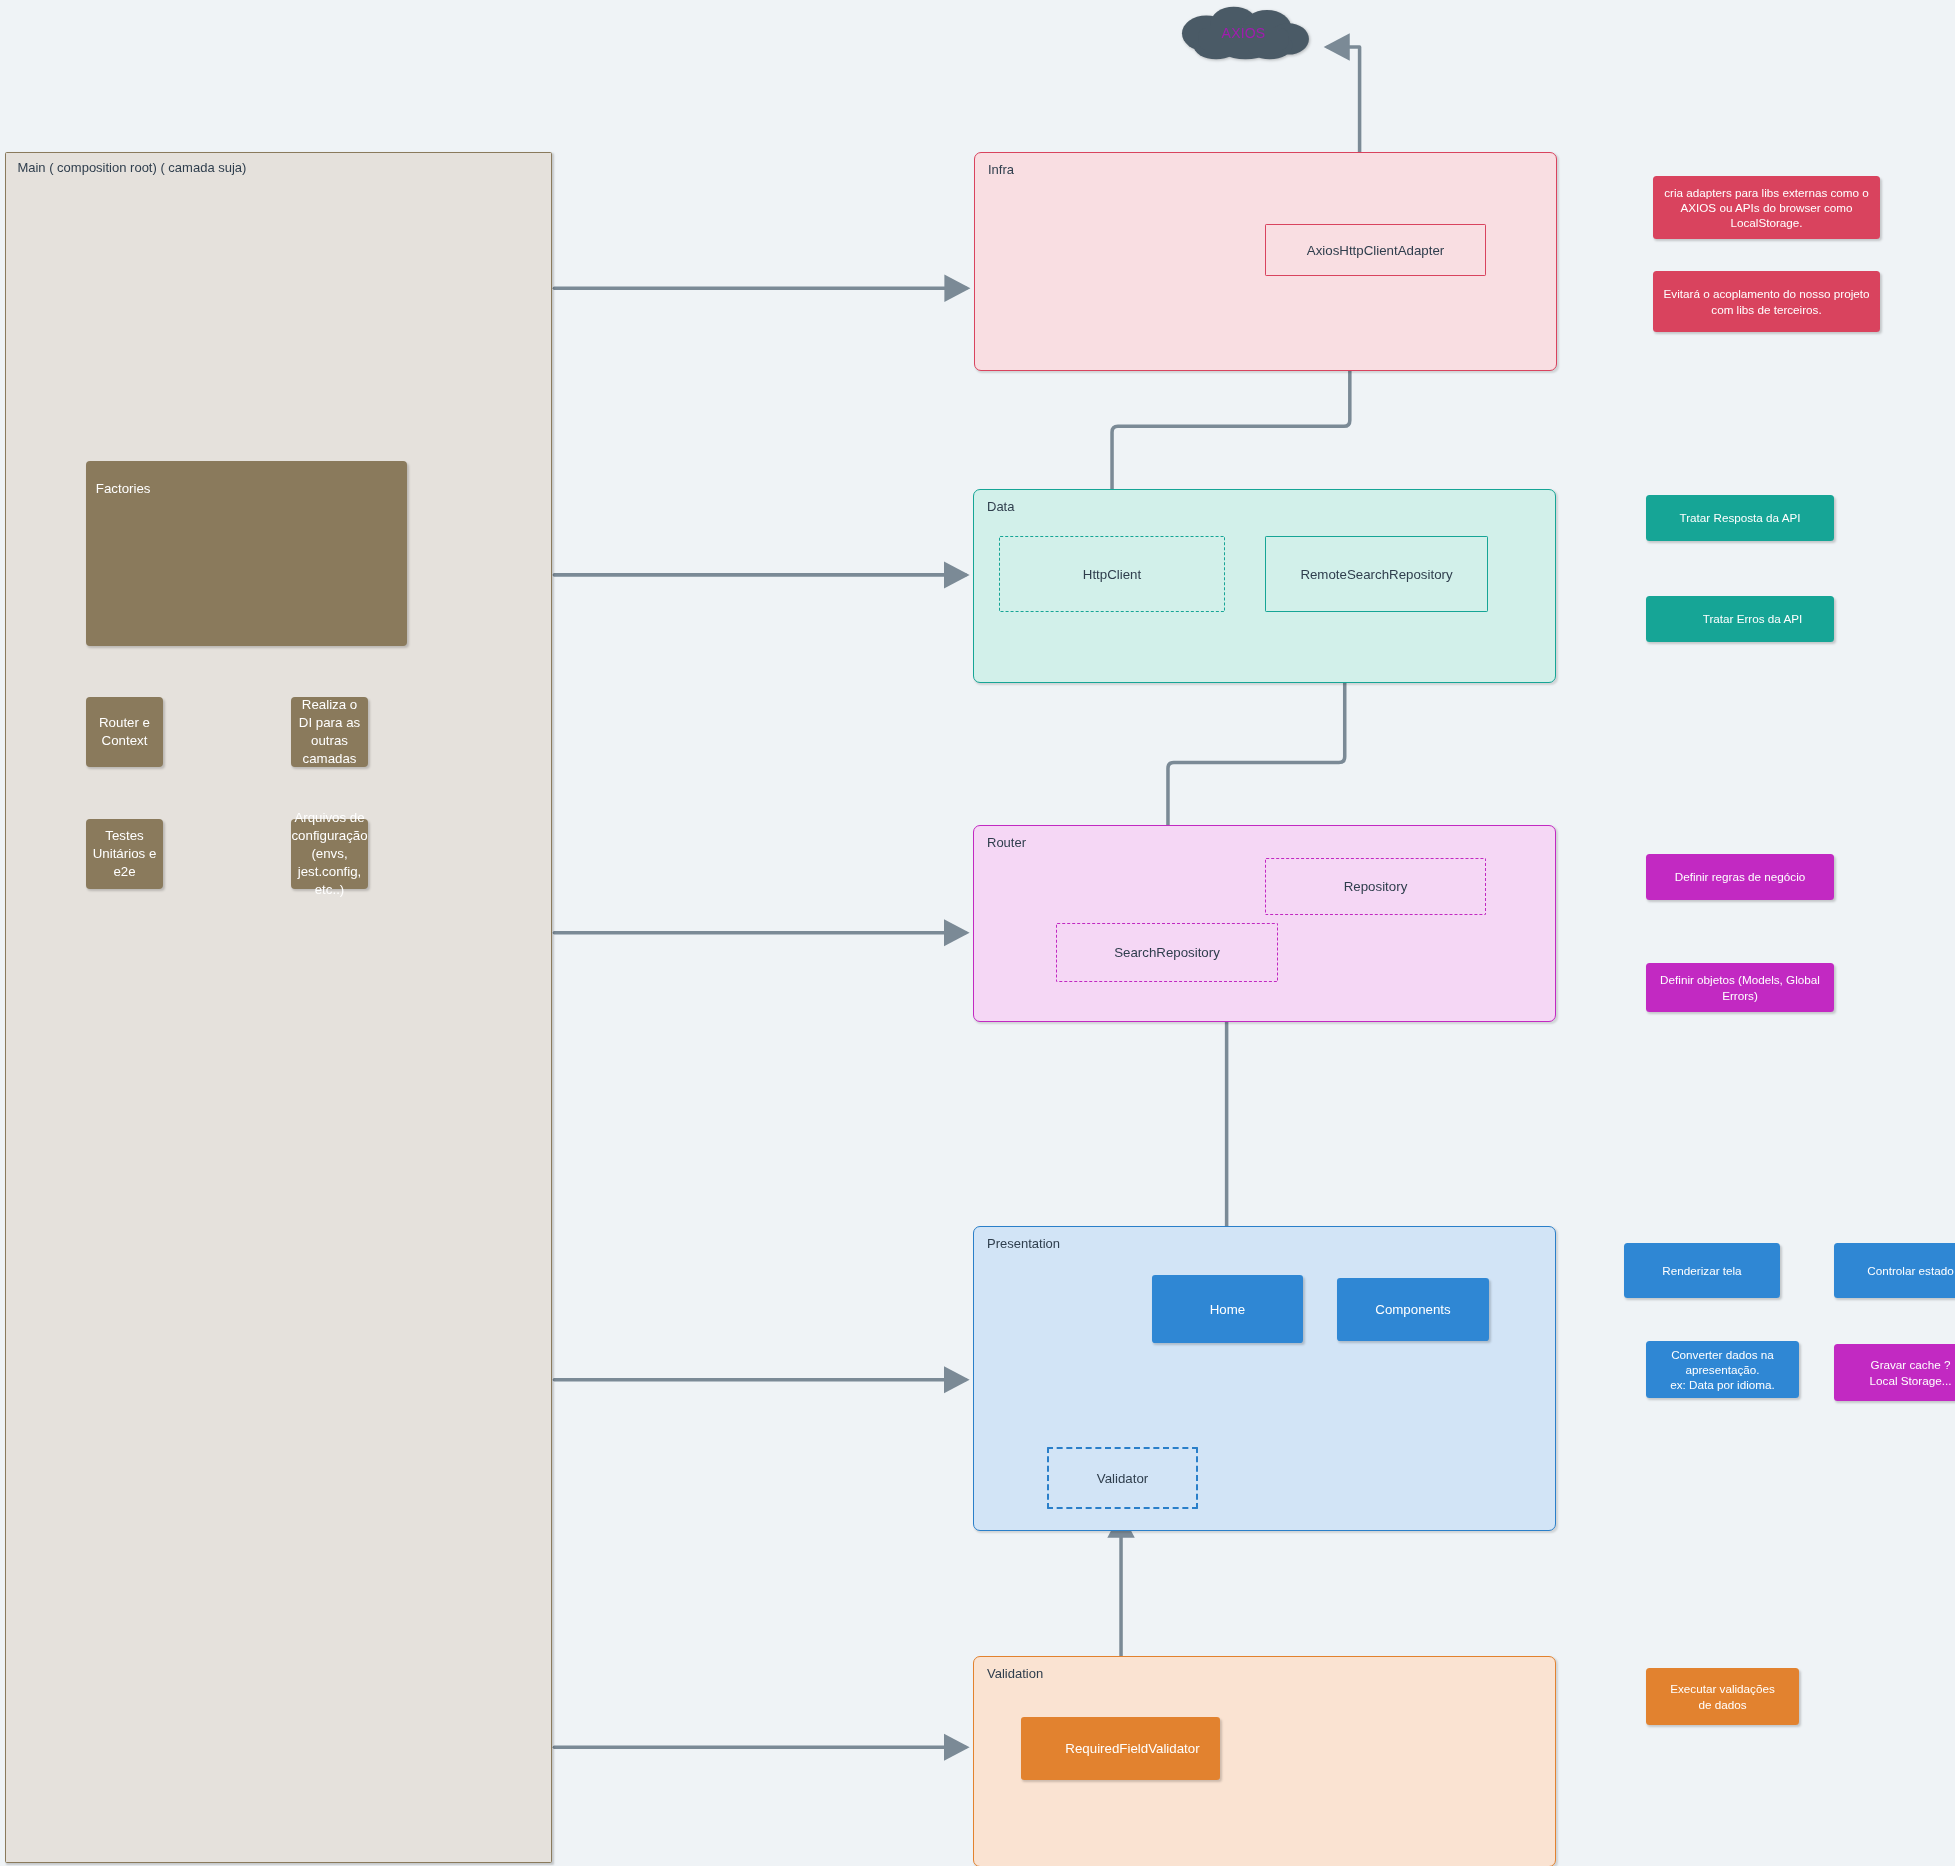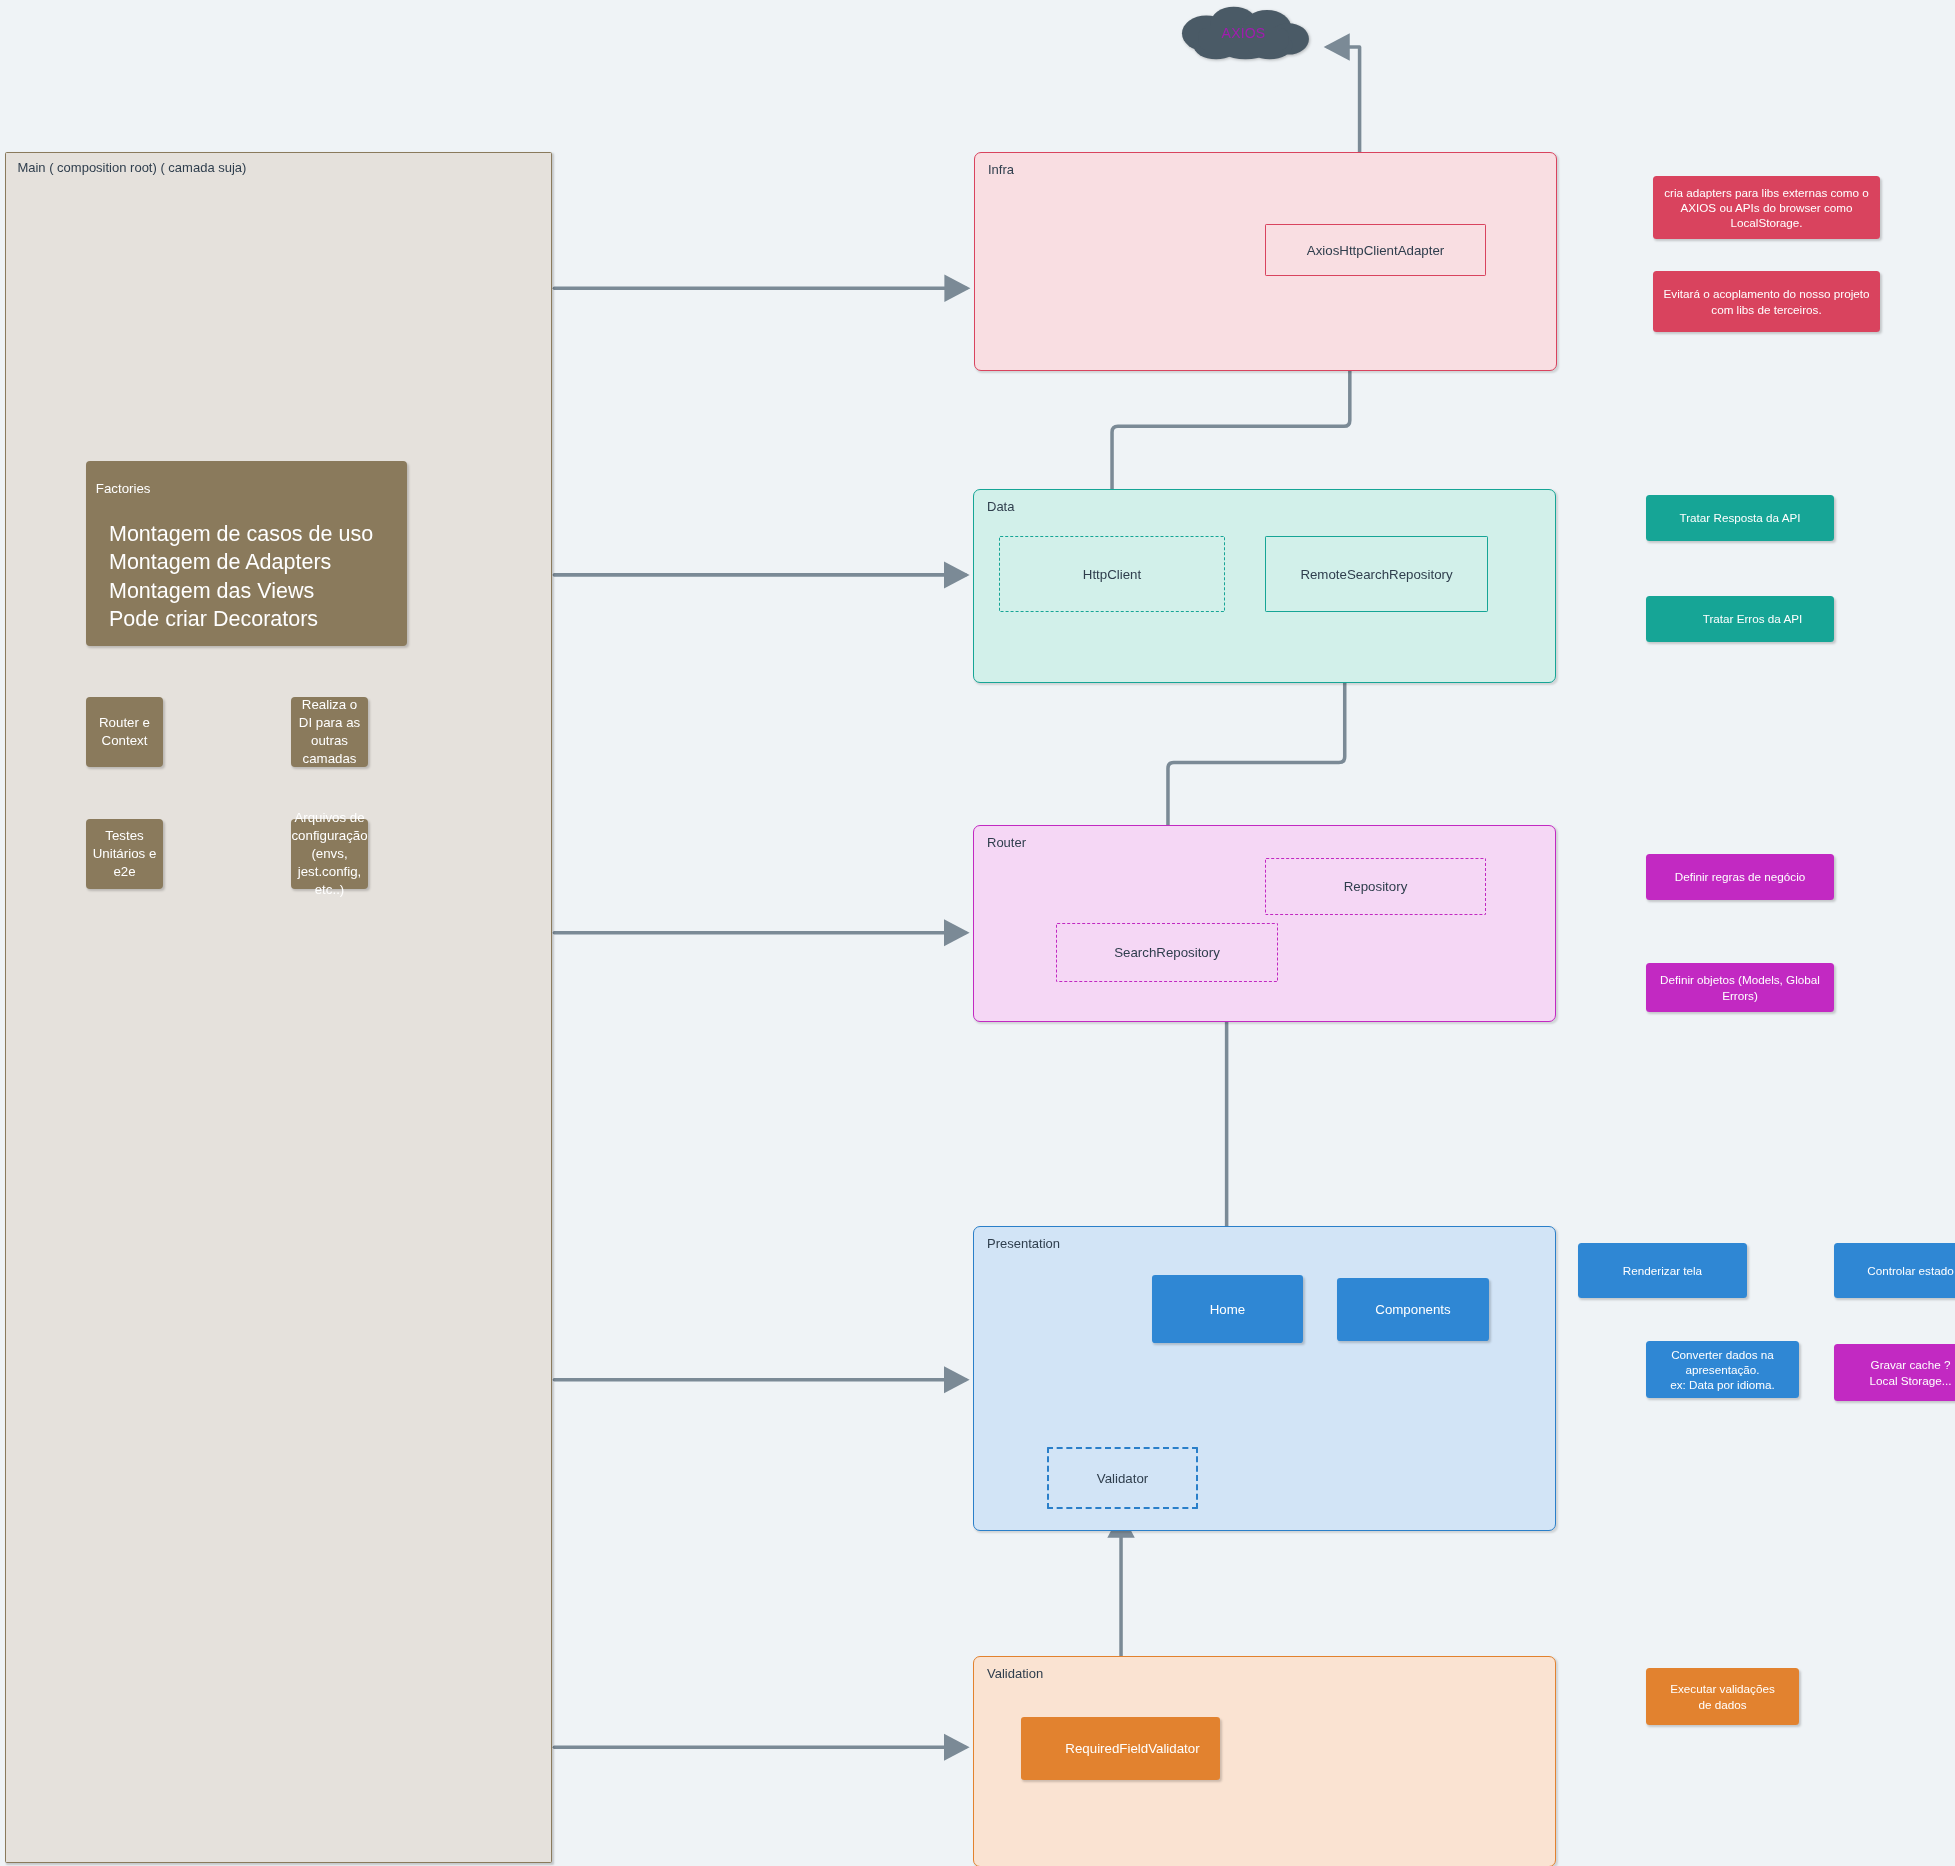--- a/index.html
+++ b/index.html
@@ -112,21 +112,21 @@
   .note.purple{background:#c229c2;}
   .note.blue{background:#2f87d4;}
   .note.orange{background:#e2822f;}
 
   #note-infra-1{left:1646px;top:176px;width:227px;height:63px;}
   #note-infra-2{left:1646px;top:271px;width:227px;height:61px;}
   #note-data-1{left:1646px;top:495px;width:188px;height:46px;}
   #note-data-2{left:1646px;top:596px;width:188px;height:46px;padding-left:32px;}
   #note-domain-1{left:1646px;top:854px;width:188px;height:46px;}
   #note-domain-2{left:1646px;top:963px;width:188px;height:49px;}
-  #note-pres-1{left:1578px;top:1243px;width:169px;height:55px;}
+  #note-pres-1{left:1624px;top:1243px;width:156px;height:55px;}
   #note-pres-2{left:1834px;top:1243px;width:153px;height:55px;}
   #note-pres-3{left:1646px;top:1341px;width:153px;height:57px;}
   #note-pres-4{left:1834px;top:1344px;width:153px;height:57px;}
   #note-validation-1{left:1646px;top:1668px;width:153px;height:57px;}
 </style>
 </head>
 <body>
 
 <div id="canvas">
 
@@ -183,26 +183,20 @@
     </svg>
     <div class="cloud-label">AXIOS</div>
   </div>
 
   <div class="node" id="main-container">
     <div id="main-title">Main ( composition root) ( camada suja)</div>
   </div>
 
   <div class="node" id="factories-card">
     <div id="factories-title">Factories</div>
-    <div id="factories-list">
-      <div>Montagem de casos de uso</div>
-      <div>Montagem de Adapters</div>
-      <div>Montagem das Views</div>
-      <div>Pode criar Decorators</div>
-    </div>
   </div>
 
   <div class="node brown-card" id="brown-router">Router e Context</div>
   <div class="node brown-card" id="brown-di">Realiza o DI para as outras camadas</div>
   <div class="node brown-card" id="brown-testes">Testes<br>Unitários e e2e</div>
   <div class="node brown-card" id="brown-config">Arquivos de configuração (envs, jest.config, etc..)</div>
 
   <div class="node layer" id="layer-infra">
     <div class="layer-title">Infra</div>
   </div>

